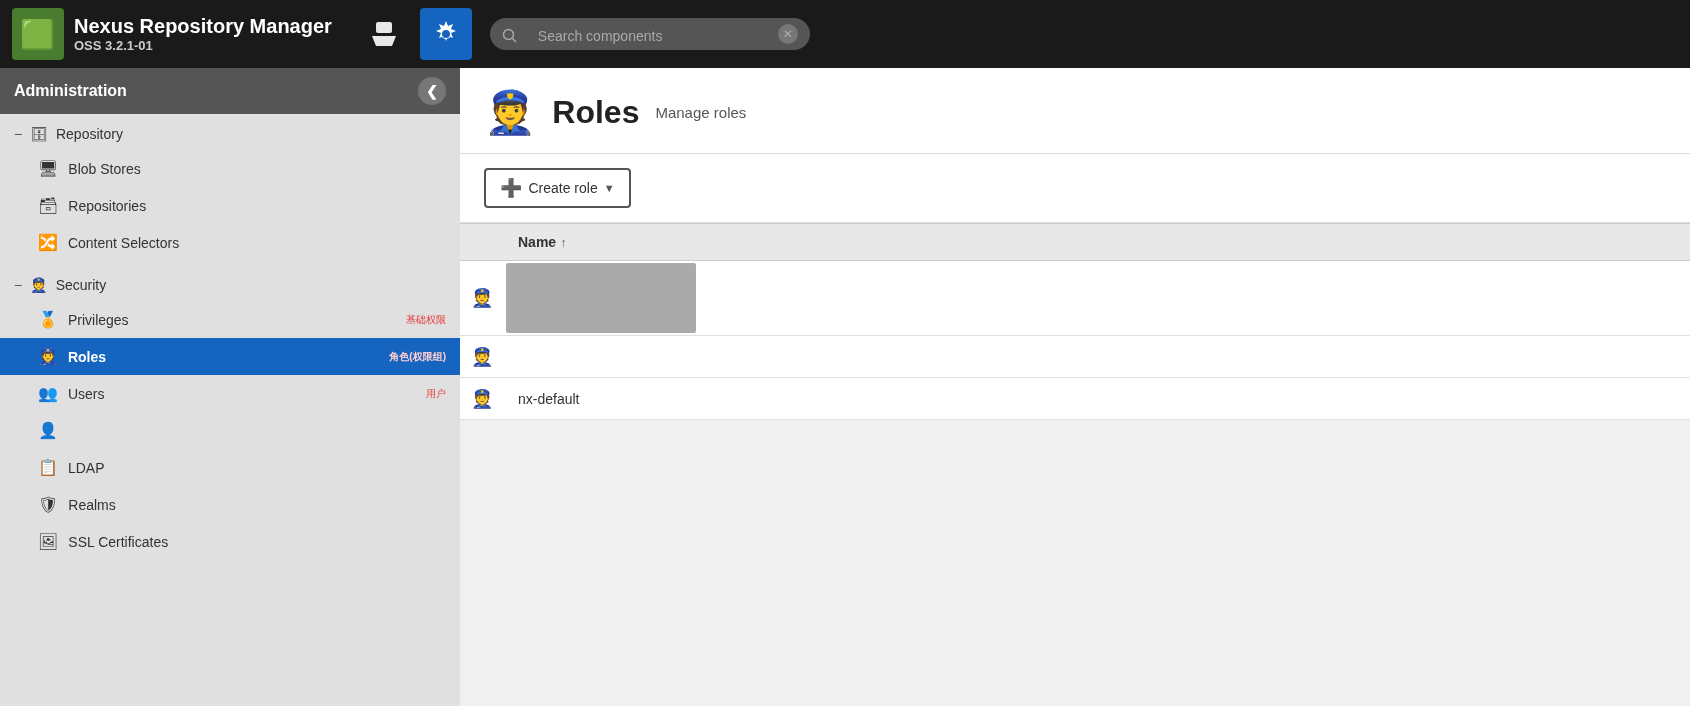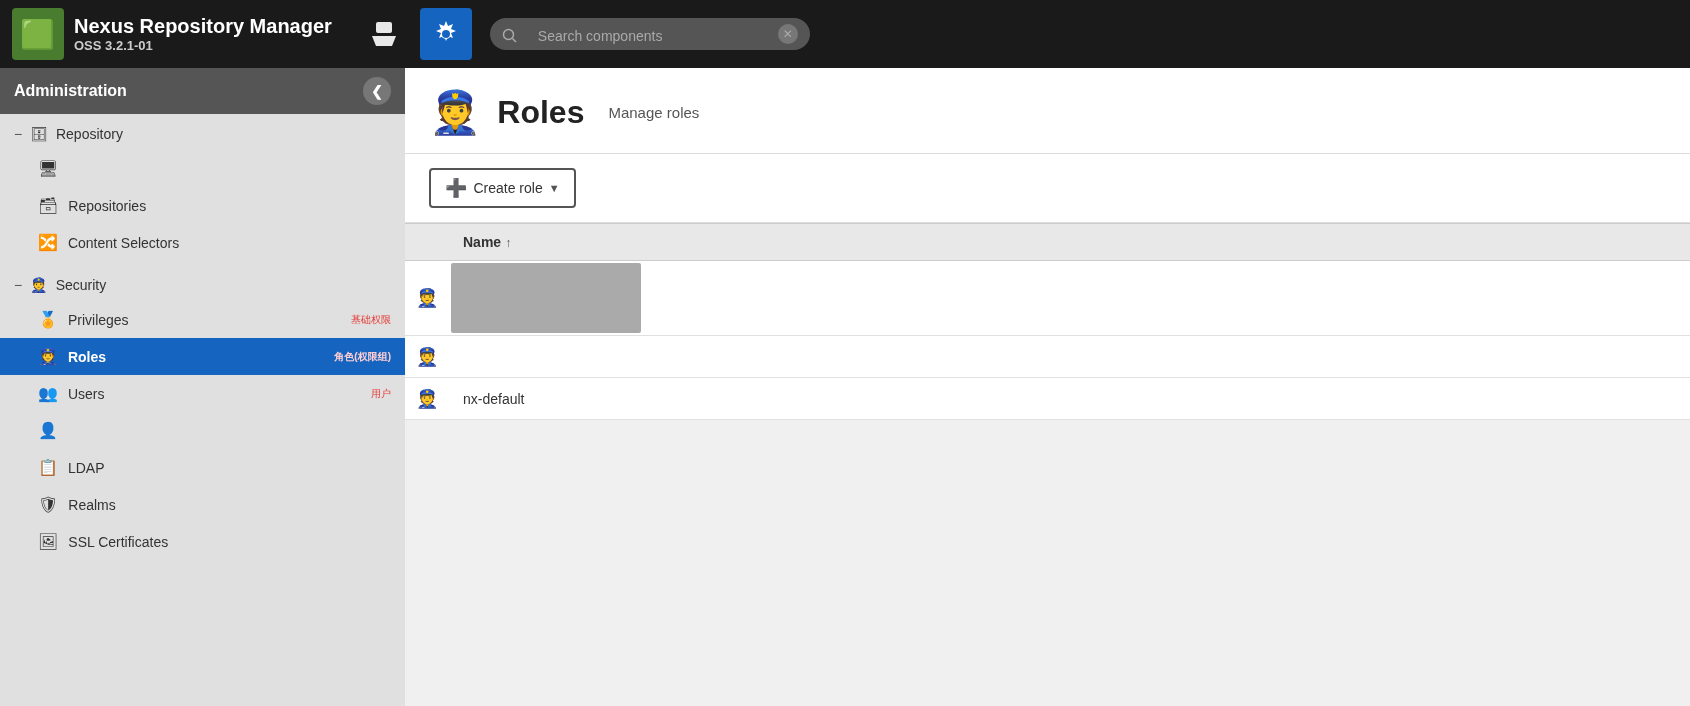--- a/index.html
+++ b/index.html
@@ -88,21 +88,21 @@
     }
 
     
     .layout {
       display: flex;
       height: calc(706px - 68px);
     }
 
     
     .sidebar {
-      width: 405px;
+      width: 460px;
       background: #e0e0e0;
       flex-shrink: 0;
       overflow-y: auto;
     }
     .sidebar-header {
       background: #555;
       color: white;
       display: flex;
       align-items: center;
       justify-content: space-between;
@@ -175,21 +175,20 @@
       font-size: 42px;
     }
     .main-title {
       font-size: 32px;
       font-weight: bold;
       color: #222;
     }
     .main-subtitle {
       font-size: 15px;
       color: #555;
-      margin-left: 8px;
     }
     .toolbar {
       padding: 14px 24px;
       background: white;
       border-bottom: 1px solid #ddd;
     }
     .create-role-btn {
       display: inline-flex;
       align-items: center;
       gap: 6px;
@@ -317,20 +316,21 @@
     </div>
 
     <div class="sidebar-section">
       <div class="sidebar-group">
         <span class="dash">−</span>
         <span>🗄</span>
         <span>Repository</span>
       </div>
       <div class="sidebar-item">
         <span class="item-icon">🖥</span>
+        <span class="item-label">Blob Stores</span>
       </div>
       <div class="sidebar-item">
         <span class="item-icon">🗃</span>
         <span class="item-label">Repositories</span>
       </div>
       <div class="sidebar-item">
         <span class="item-icon">🔀</span>
         <span class="item-label">Content Selectors</span>
       </div>
     </div>

